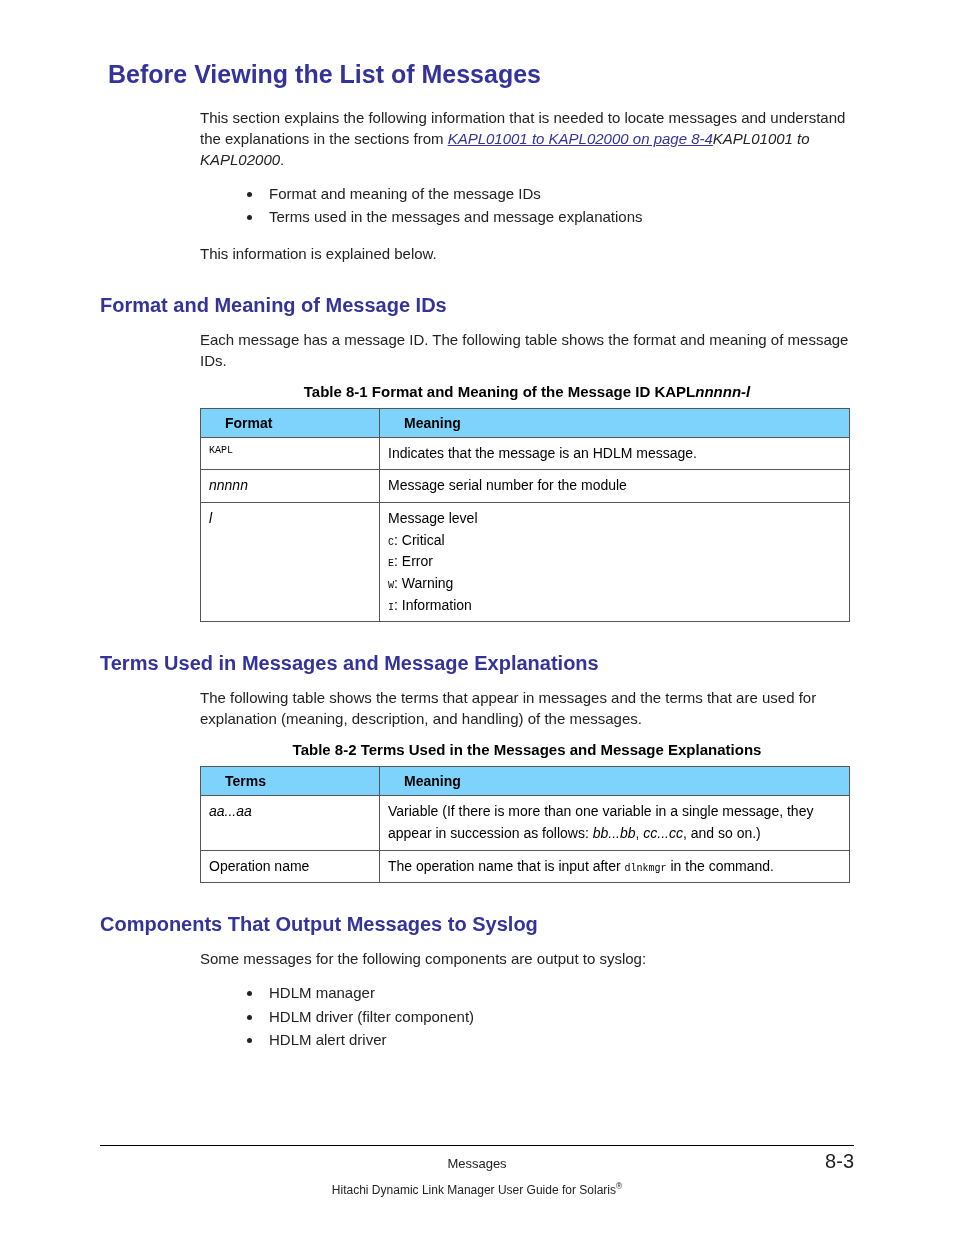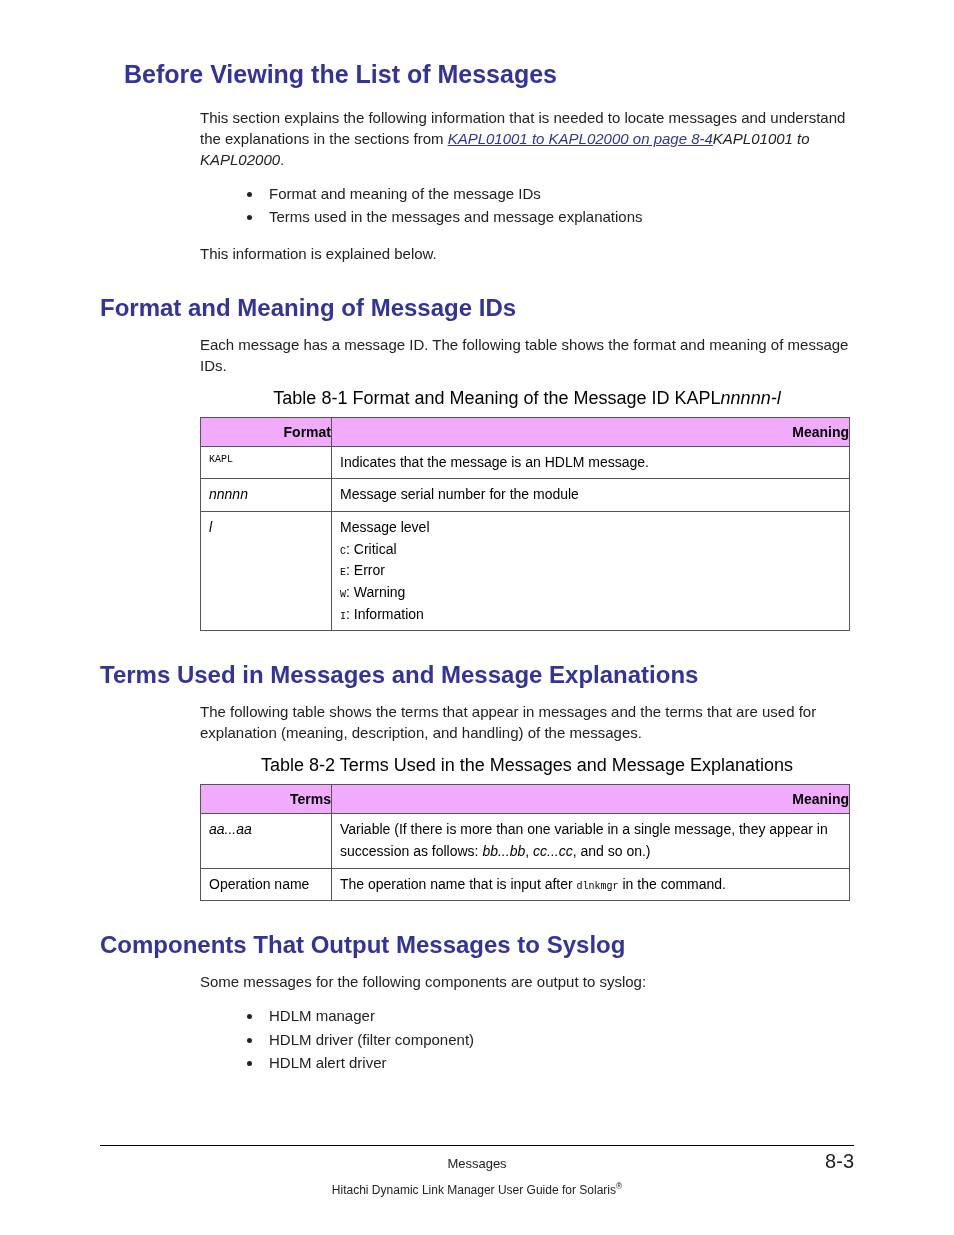--- a/index.html
+++ b/index.html
@@ -15,25 +15,25 @@
     box-sizing: border-box;
   }
   .page {
     padding: 60px 100px 0 100px;
     box-sizing: border-box;
   }
   h1.main-heading {
     color: #333399;
     font-size: 25px;
     font-weight: bold;
-    margin: 0 0 18px 24px;
+    margin: 0 0 18px 8px;
   }
   h2.sub-heading {
     color: #333399;
-    font-size: 24px;
+    font-size: 20px;
     font-weight: bold;
     margin: 30px 0 12px 0;
   }
   .body-text {
     margin: 8px 0 12px 100px;
     font-size: 15px;
     line-height: 1.4;
     color: #222;
   }
   a.doc-link {
@@ -43,37 +43,37 @@
   }
   ul.bullets {
     margin: 0 0 14px 100px;
     padding-left: 30px;
     font-size: 15px;
     line-height: 1.55;
     color: #222;
   }
   ul.bullets li { padding-left: 6px; margin-left: 33px; }
   .table-caption {
-    font-weight: normal;
-    font-size: 18px;
+    font-weight: bold;
+    font-size: 15px;
     text-align: center;
     margin: 10px 0 8px 100px;
   }
   table.data {
     border-collapse: collapse;
     margin-left: 100px;
     width: 650px;
     font-size: 14px;
   }
   table.data th {
-    background: #f0abfc;
+    background: #7dd3fc;
     border: 1px solid #555;
-    padding: 6px 0;
-    font-weight: bold;
-    text-align: right;
+    padding: 6px 24px;
+    font-weight: bold;
+    text-align: left;
   }
   table.data td {
     border: 1px solid #555;
     padding: 5px 8px;
     vertical-align: top;
     line-height: 1.55;
   }
   table.data .col-left { width: 130px; }
   .mono { font-family: "Courier New", Courier, monospace; font-size: 10px; }
   .ital { font-style: italic; }

